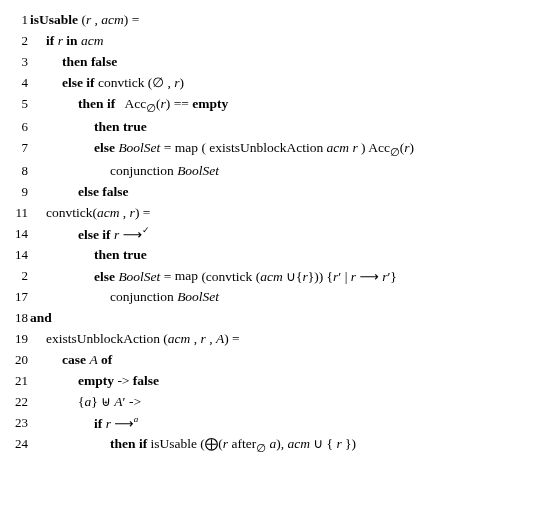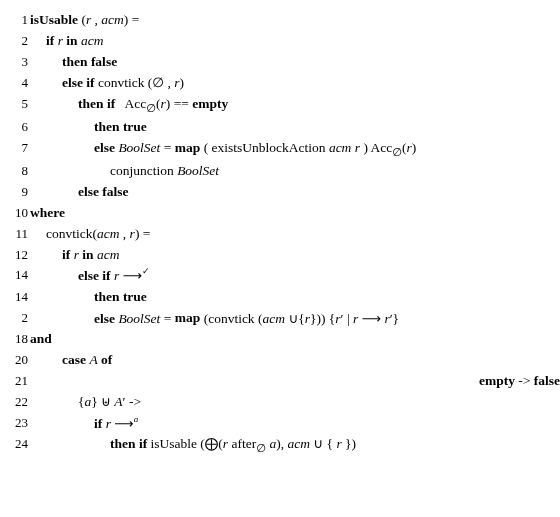--- a/index.html
+++ b/index.html
@@ -36,21 +36,21 @@
       user-select: none;
       vertical-align: top;
     }
     td.line-code {
       color: #000;
       font-size: 13.5px;
       padding-left: 2px;
     }
     .kw { font-weight: bold; }
     .it { font-style: italic; }
-    .bf { font-weight: bold; margin-top: 12px; }
+    .bf { font-weight: normal; margin-top: 12px; }
   </style>
 </head>
 <body>
 
 <div class="code-block">
   <table class="code-table">
     <tbody id="code-body">
         <tr>
           <td class="line-num">1</td>
           <td class="line-code" style="padding-left: 2px; margin-top: 44px;"><span class="kw">isUsable</span> (<span class="it">r</span> , <span class="it">acm</span>) =</td>
@@ -81,54 +81,54 @@
         </tr>
         <tr>
           <td class="line-num">8</td>
           <td class="line-code" style="padding-left: 82px;">conjunction <span class="it">BoolSet</span></td>
         </tr>
         <tr>
           <td class="line-num">9</td>
           <td class="line-code" style="padding-left: 50px;"><span class="kw">else false</span></td>
         </tr>
         <tr>
-          <td class="line-num">10</td>
-          <td class="line-code" style="padding-left: 2px;"><span class="kw">where</span></td>
-        </tr>
-        <tr>
           <td class="line-num">11</td>
           <td class="line-code" style="padding-left: 18px;">convtick(<span class="it">acm</span> , <span class="it">r</span>) =</td>
-        </tr>
-        <tr>
-          <td class="line-num">12</td>
-          <td class="line-code" style="padding-left: 34px;"><span class="kw">if</span> <span class="it">r</span> <span class="kw">in</span> <span class="it">acm</span></td>
         </tr>
         <tr>
           <td class="line-num">14</td>
           <td class="line-code" style="padding-left: 50px;"><span class="kw">else if</span> <span class="it">r</span> ⟶<sup style="font-size:9px">✓</sup></td>
         </tr>
         <tr>
           <td class="line-num">14</td>
           <td class="line-code" style="padding-left: 66px;"><span class="kw">then true</span></td>
         </tr>
         <tr>
           <td class="line-num">2</td>
           <td class="line-code" style="padding-left: 66px;"><span class="kw">else</span> <span class="it">BoolSet</span> = <span class="bf">map</span> (convtick (<span class="it">acm</span> ∪{<span class="it">r</span>})) {<span class="it">r</span>′ | <span class="it">r</span> ⟶<sup style="font-size:9px"></sup> <span class="it">r</span>′}</td>
         </tr>
         <tr>
+          <td class="line-num">17</td>
+          <td class="line-code" style="padding-left: 82px;">conjunction <span class="it">BoolSet</span></td>
+        </tr>
+        <tr>
           <td class="line-num">18</td>
           <td class="line-code" style="padding-left: 2px;"><span class="kw">and</span></td>
+        </tr>
+        <tr>
+          <td class="line-num">19</td>
+          <td class="line-code" style="padding-left: 18px;">existsUnblockAction (<span class="it">acm</span> , <span class="it">r</span> , <span class="it">A</span>) =</td>
         </tr>
         <tr>
           <td class="line-num">20</td>
           <td class="line-code" style="padding-left: 34px;"><span class="kw">case</span> <span class="it">A</span> <span class="kw">of</span></td>
         </tr>
         <tr>
           <td class="line-num">21</td>
-          <td class="line-code" style="padding-left: 50px; text-align: right;"><span class="kw">empty</span> -&gt; <span class="kw">false</span></td>
+          <td class="line-code" style="padding-left: 50px;"><span class="kw">empty</span> -&gt; <span class="kw">false</span></td>
         </tr>
         <tr>
           <td class="line-num">22</td>
           <td class="line-code" style="padding-left: 50px;">{<span class="it">a</span>} ⊎ <span class="it">A</span>′ -&gt;</td>
         </tr>
         <tr>
           <td class="line-num">23</td>
           <td class="line-code" style="padding-left: 66px;"><span class="kw">if</span> <span class="it">r</span> ⟶<sup style="font-size:9px"><span class="it">a</span></sup></td>
         </tr>
         <tr>

